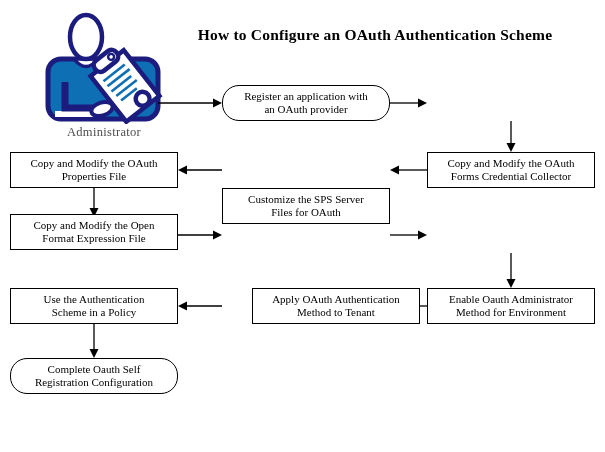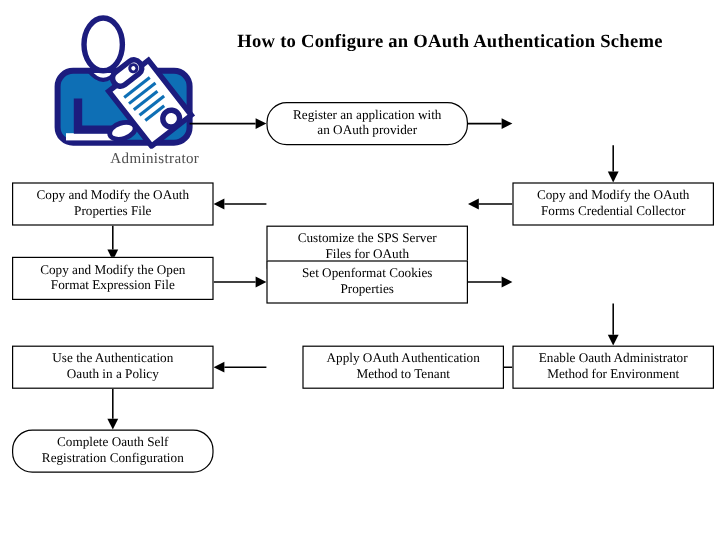--- a/index.html
+++ b/index.html
@@ -49,21 +49,21 @@
     left: 44px;
     top: 12px;
     width: 120px;
     height: 112px;
   }
   .actor-label {
     position: absolute;
     left: 42px;
     top: 125px;
     width: 124px;
-    text-align: right;
+    text-align: center;
     font-size: 12.5px;
     color: #4d4d4d;
     letter-spacing: 0.3px;
   }
 </style>
 </head>
 <body>
 
 <div class="canvas">
 
@@ -129,24 +129,22 @@
   <div class="fbox" style="left:222px; top:85px;border-radius:17px;">Register an application with
 an OAuth provider</div>
   <div class="fbox" style="left:427px; top:152px;">Copy and Modify the OAuth
 Forms Credential Collector</div>
   <div class="fbox" style="left:222px; top:152px;margin-top:36px;">Customize the SPS Server
 Files for OAuth</div>
   <div class="fbox" style="left:10px;  top:152px;">Copy and Modify the OAuth
 Properties File</div>
   <div class="fbox" style="left:10px;  top:214px;">Copy and Modify the Open
 Format Expression File</div>
-  <div class="fbox" style="left:222px; top:217px;">Set Openformat Cookies
-Properties</div>
   <div class="fbox" style="left:427px; top:288px;">Enable Oauth Administrator
 Method for Environment</div>
   <div class="fbox" style="left:221px; top:288px;margin-left:31px;">Apply OAuth Authentication
 Method to Tenant</div>
   <div class="fbox" style="left:10px;  top:288px;">Use the Authentication
-Oauth in a Policy</div>
+Scheme in a Policy</div>
   <div class="fbox" style="left:10px;  top:358px;border-radius:17px;">Complete Oauth Self
 Registration Configuration</div>
 
 </div>
 
 </body></html>

